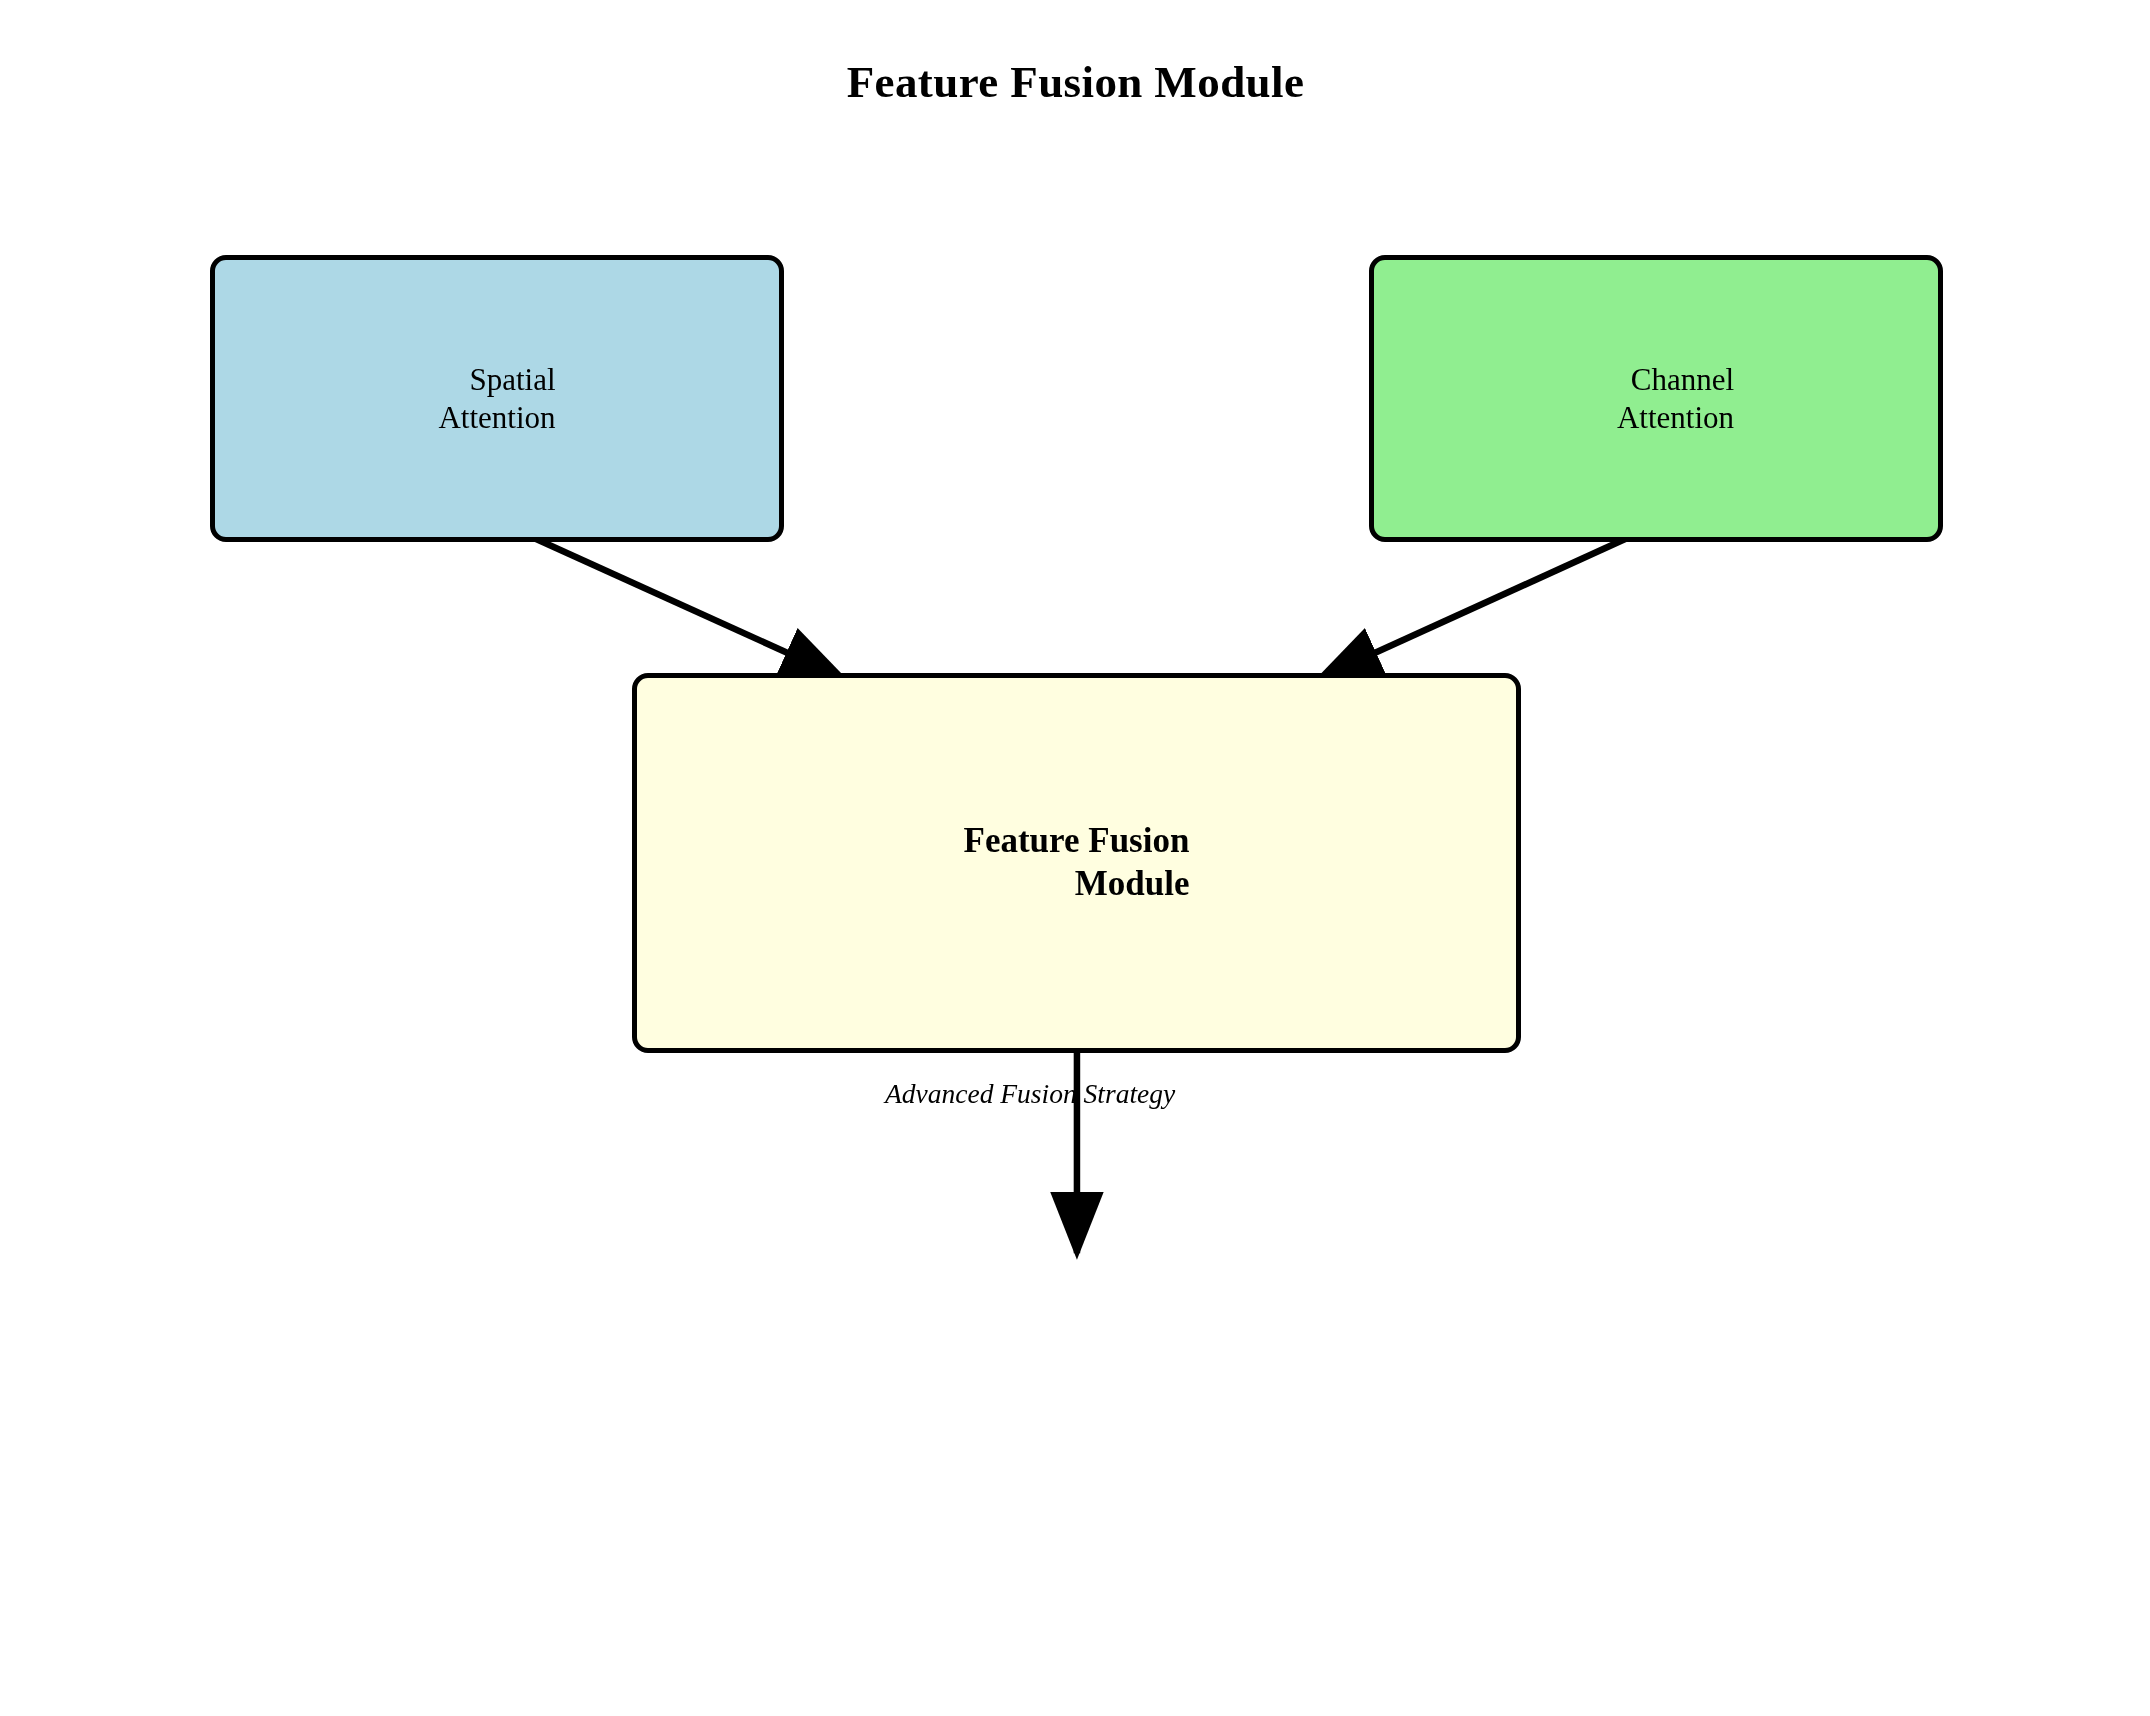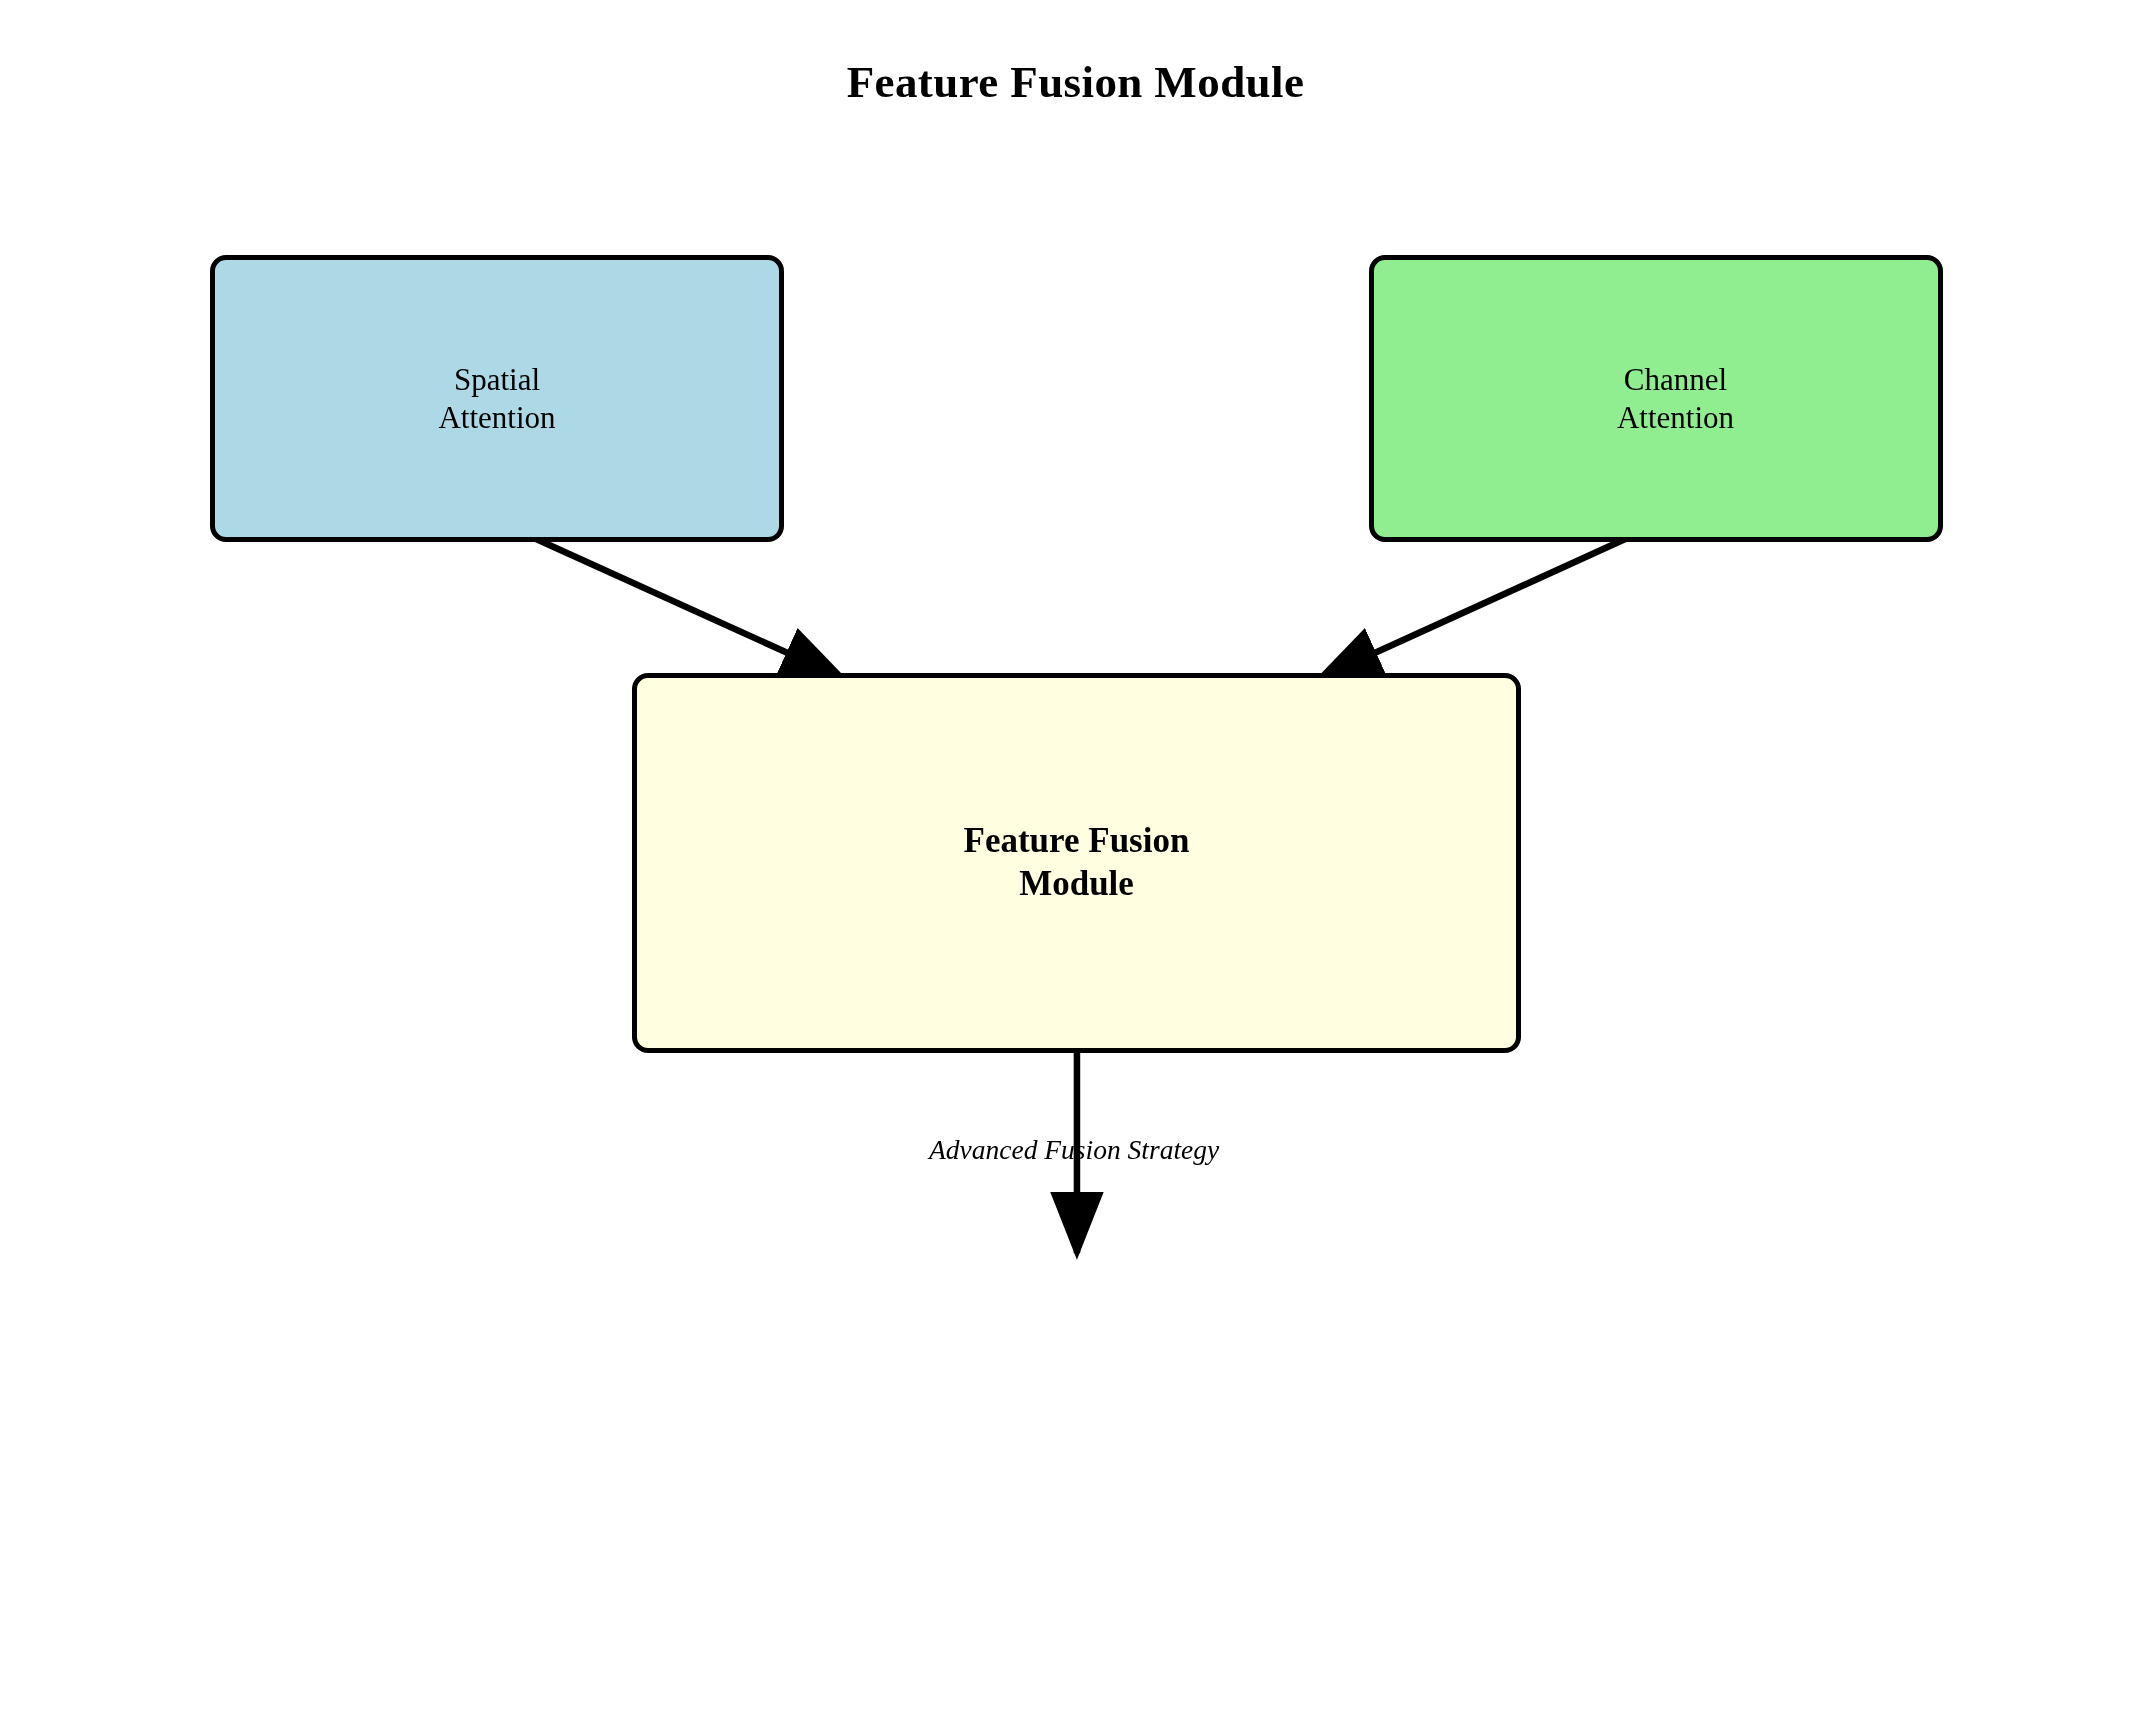--- a/index.html
+++ b/index.html
@@ -27,21 +27,21 @@
     letter-spacing: 0.4px;
   }
   .node {
     position: absolute;
     box-sizing: border-box;
     border: 5.8px solid #000000;
     border-radius: 16px;
     display: flex;
     align-items: center;
     justify-content: center;
-    text-align: center;
+    text-align: right;
     color: #000000;
     line-height: 1.22;
     font-size: 31px;
     z-index: 3;
   }
   .node .label {
     white-space: pre-line;
     pointer-events: none;
   }
   #node-spatial {
@@ -86,22 +86,21 @@
   .edge-label {
     position: absolute;
     color: #000000;
     font-size: 27.5px;
     font-style: italic;
     white-space: nowrap;
     z-index: 4;
   }
   #edge-label-fusion-strategy {
     left: 885px;
-    top: 1134px;
-    margin-left: 44px;
+    top: 1078px;
   }
 </style>
 </head>
 <body>
 
 <div id="canvas">
 
   <div id="title">Feature Fusion Module</div>
 
   <svg id="edges" viewBox="0 0 2970 2370" width="2151" height="1716" xmlns="http://www.w3.org/2000/svg">

